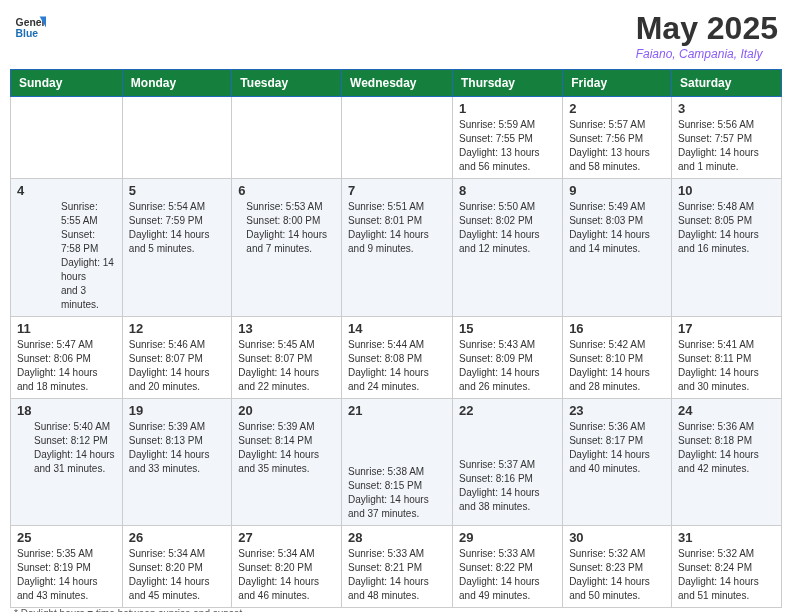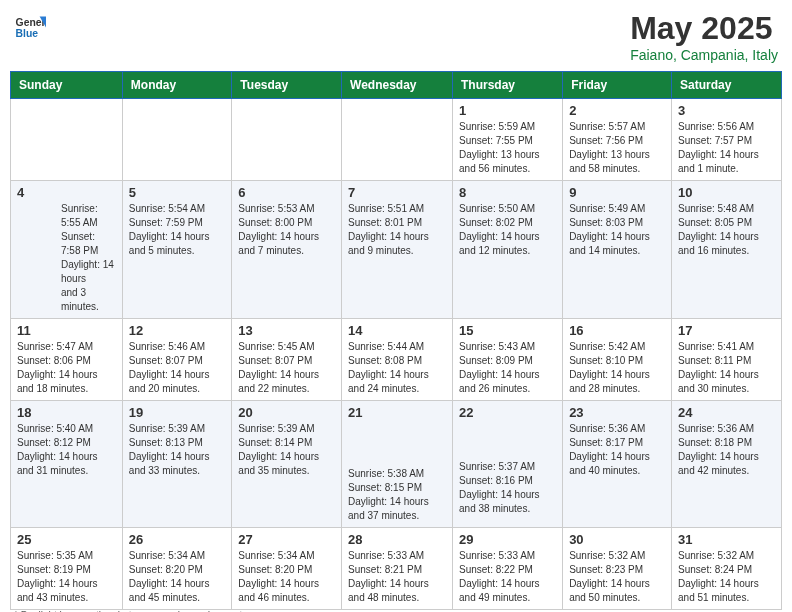--- a/index.html
+++ b/index.html
@@ -28,22 +28,23 @@
     }
     .title-block {
       text-align: left;
     }
     .month-title {
       font-size: 32px;
       font-weight: bold;
       color: #333;
     }
     .location {
-      font-size: 14px;
-      color: #15803d;
+      font-size: 12px;
+      color: #8b5cf6;
+      font-style: italic;
     }
     .calendar {
       width: 100%;
       border-collapse: collapse;
       border: 1px solid #ccc;
     }
     .calendar th {
       background-color: #15803d;
       color: white;
       font-size: 12px;
@@ -157,21 +158,21 @@
         </td>
         <td>
           <span class="day-num">5</span>
           <div class="day-info" style="white-space: pre-line;">Sunrise: 5:54 AM
 Sunset: 7:59 PM
 Daylight: 14 hours
 and 5 minutes.</div>
         </td>
         <td>
           <span class="day-num">6</span>
-          <div class="day-info" style="white-space: pre-line;">Sunrise: 5:53 AM
+          <div class="day-info" style="white-space: pre-line; margin-left: 8px;">Sunrise: 5:53 AM
 Sunset: 8:00 PM
 Daylight: 14 hours
 and 7 minutes.</div>
         </td>
         <td>
           <span class="day-num">7</span>
           <div class="day-info" style="white-space: pre-line;">Sunrise: 5:51 AM
 Sunset: 8:01 PM
 Daylight: 14 hours
 and 9 minutes.</div>
@@ -245,21 +246,21 @@
           <span class="day-num">17</span>
           <div class="day-info" style="white-space: pre-line;">Sunrise: 5:41 AM
 Sunset: 8:11 PM
 Daylight: 14 hours
 and 30 minutes.</div>
         </td>
       </tr>
       <tr>
         <td>
           <span class="day-num">18</span>
-          <div class="day-info" style="white-space: pre-line;">Sunrise: 5:40 AM
+          <div class="day-info" style="white-space: pre-line; margin-left: 17px;">Sunrise: 5:40 AM
 Sunset: 8:12 PM
 Daylight: 14 hours
 and 31 minutes.</div>
         </td>
         <td>
           <span class="day-num">19</span>
           <div class="day-info" style="white-space: pre-line;">Sunrise: 5:39 AM
 Sunset: 8:13 PM
 Daylight: 14 hours
 and 33 minutes.</div>

